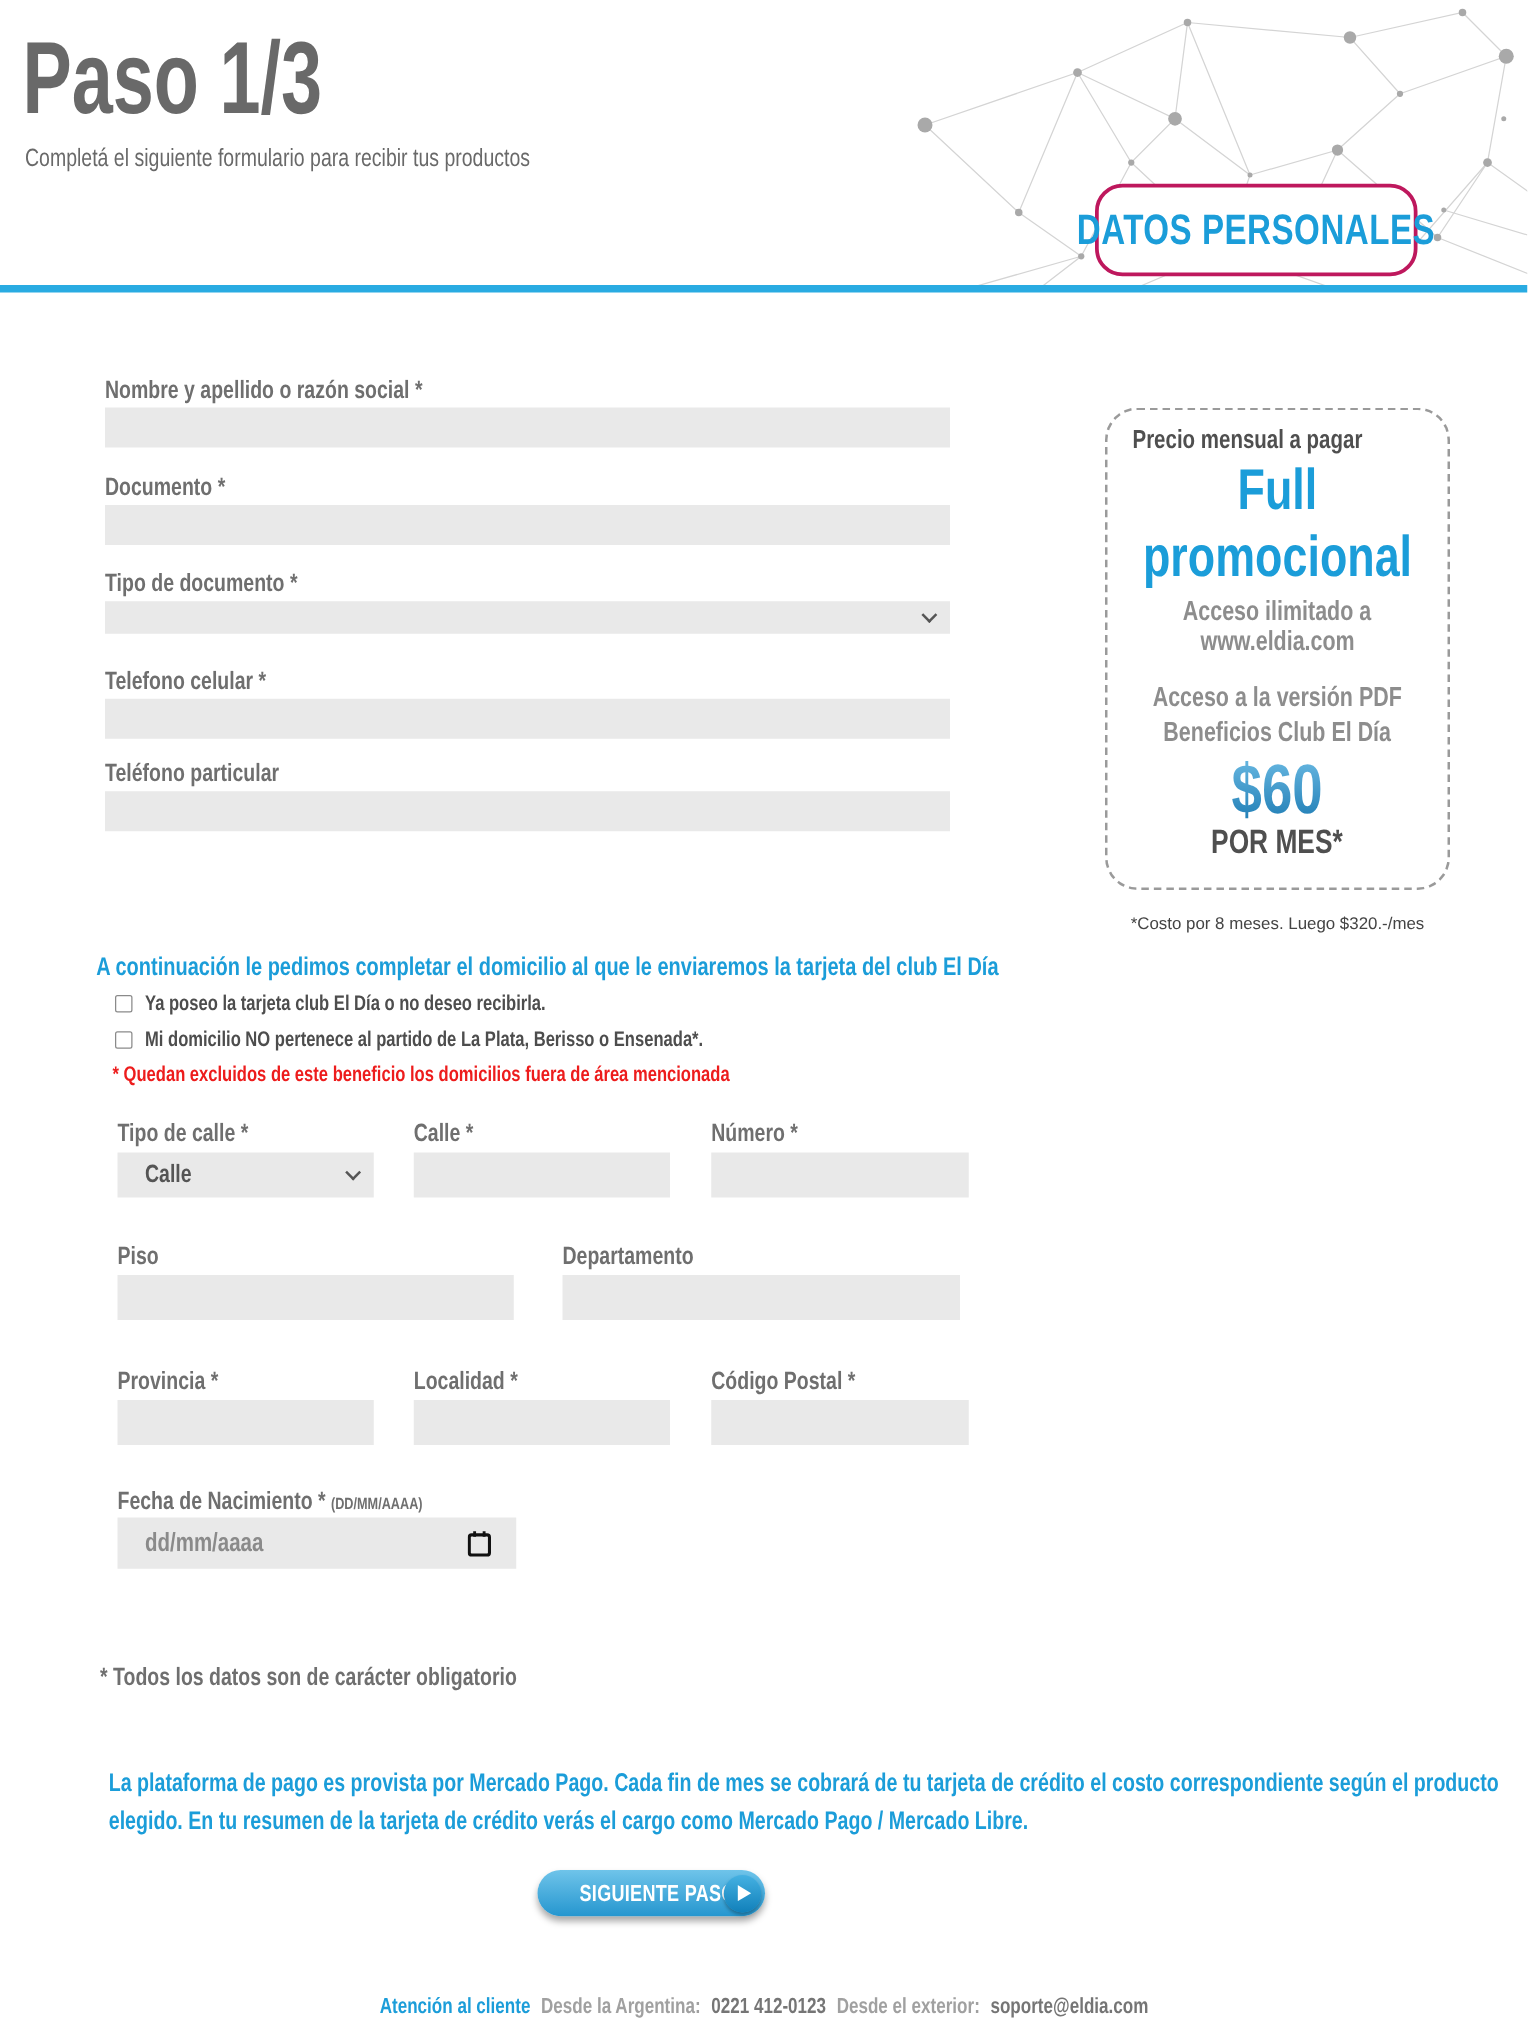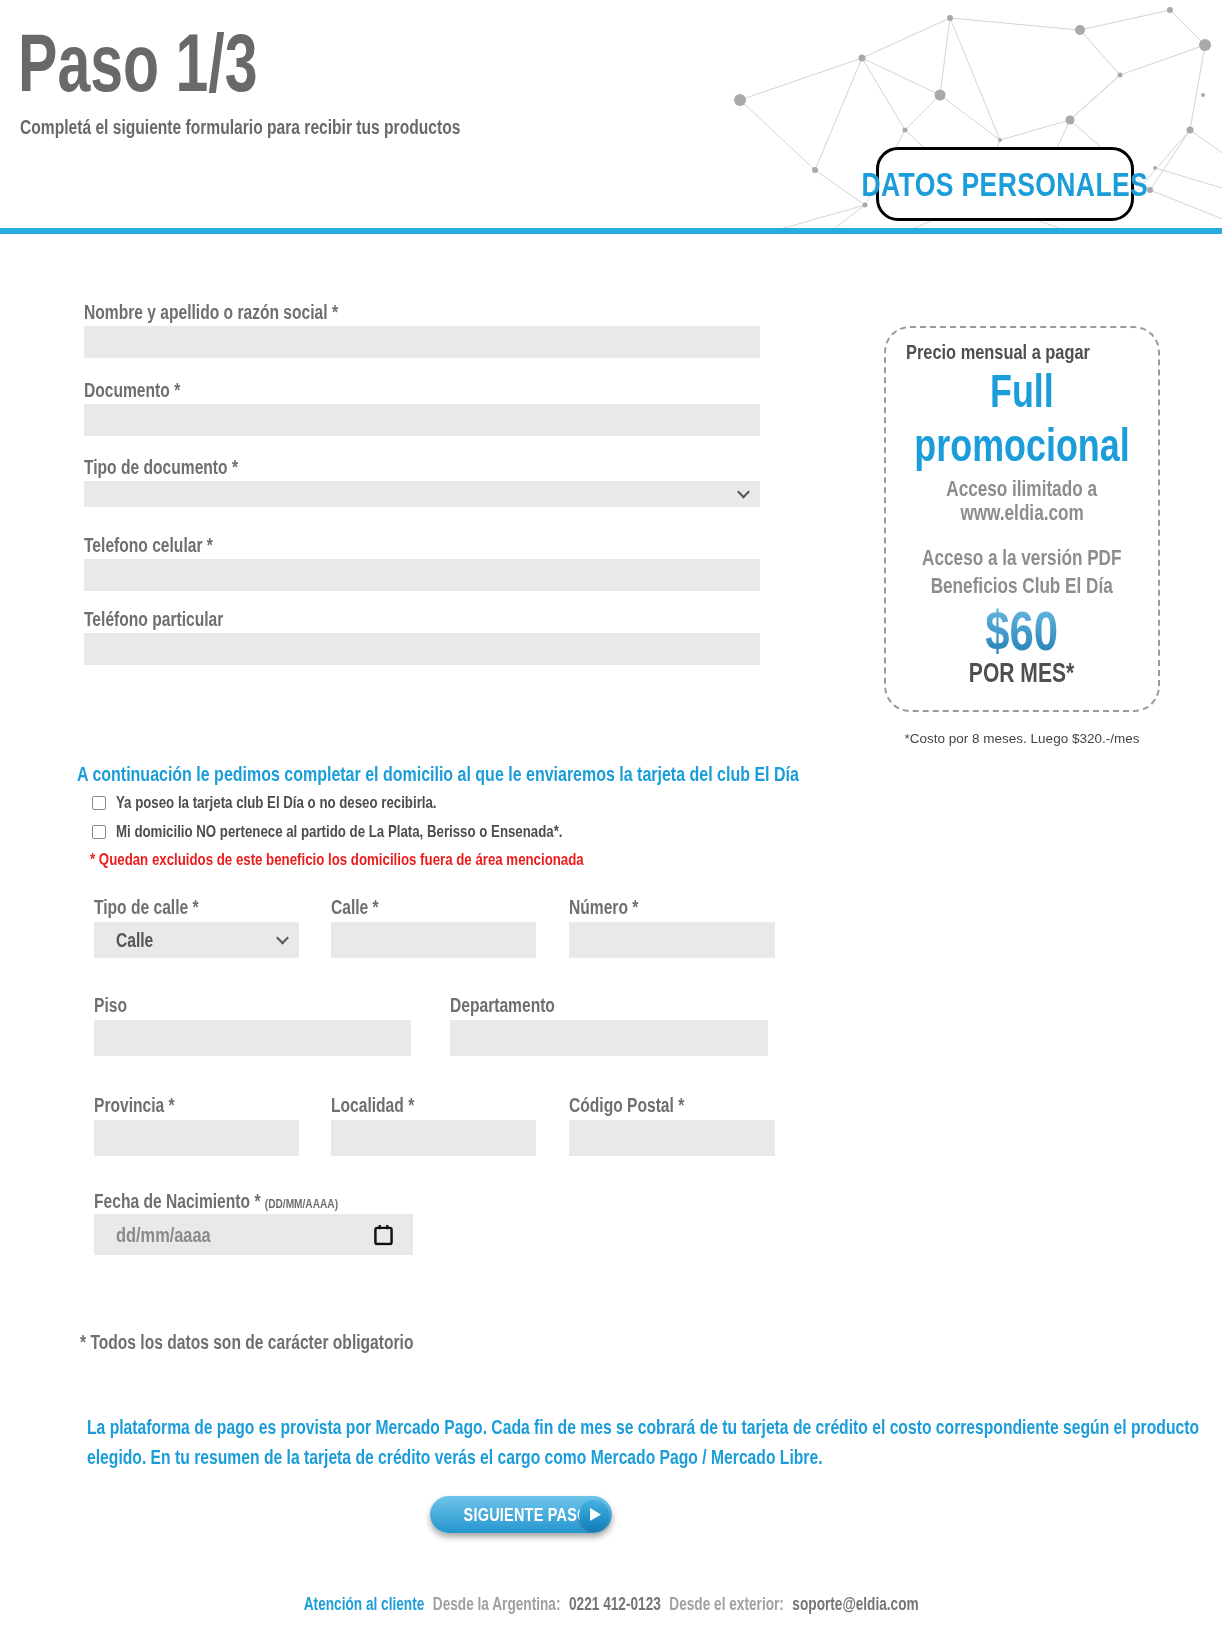--- a/index.html
+++ b/index.html
@@ -6,24 +6,24 @@
   html,body{background:#fff}
   body{width:1222px;height:1631px;position:relative;overflow:hidden;
        font-family:"Liberation Sans","DejaVu Sans",sans-serif;}
   .abs{position:absolute}
   
   .cx{display:inline-block;transform:scaleX(.78);transform-origin:0 50%;white-space:nowrap}
   .cxc{display:inline-block;transform:scaleX(.78);transform-origin:50% 50%;white-space:nowrap}
 
   .page-title{left:18px;top:22px;font-size:82px;font-weight:700;color:#696969;line-height:1}
   .page-title .cx{transform:scaleX(.72)}
-  .page-subtitle{left:20px;top:116px;font-size:20px;font-weight:700;color:#696969}
+  .page-subtitle{left:20px;top:116px;font-size:20px;font-weight:400;color:#696969}
 
   .network{left:650px;top:0;width:572px;height:232px}
-  .badge{left:876px;top:147px;width:258px;height:74px;background:#fff;border:3px solid #000000;
+  .badge{left:876px;top:147px;width:258px;height:74px;background:#fff;border:3px solid #be185d;
          border-radius:22px;display:flex;align-items:center;justify-content:center}
   .badge span{font-size:34px;font-weight:700;color:#1b9dd9;letter-spacing:.5px}
   .divider{left:0;top:228px;width:1222px;height:6px;background:#29abe2}
 
   .label{font-size:20px;font-weight:700;color:#6f6f6f;line-height:1}
   .input{background:#e9e9e9;border:none;outline:none;font:inherit}
   .selectbox{background:#e9e9e9;position:absolute}
   .chev{position:absolute;right:12px;top:50%;width:9px;height:9px;border-right:2px solid #555;
         border-bottom:2px solid #555;transform:translateY(-72%) rotate(45deg)}
   .selval{position:absolute;left:22px;top:50%;transform:translateY(-50%) ;font-size:20px;font-weight:700;color:#555}

